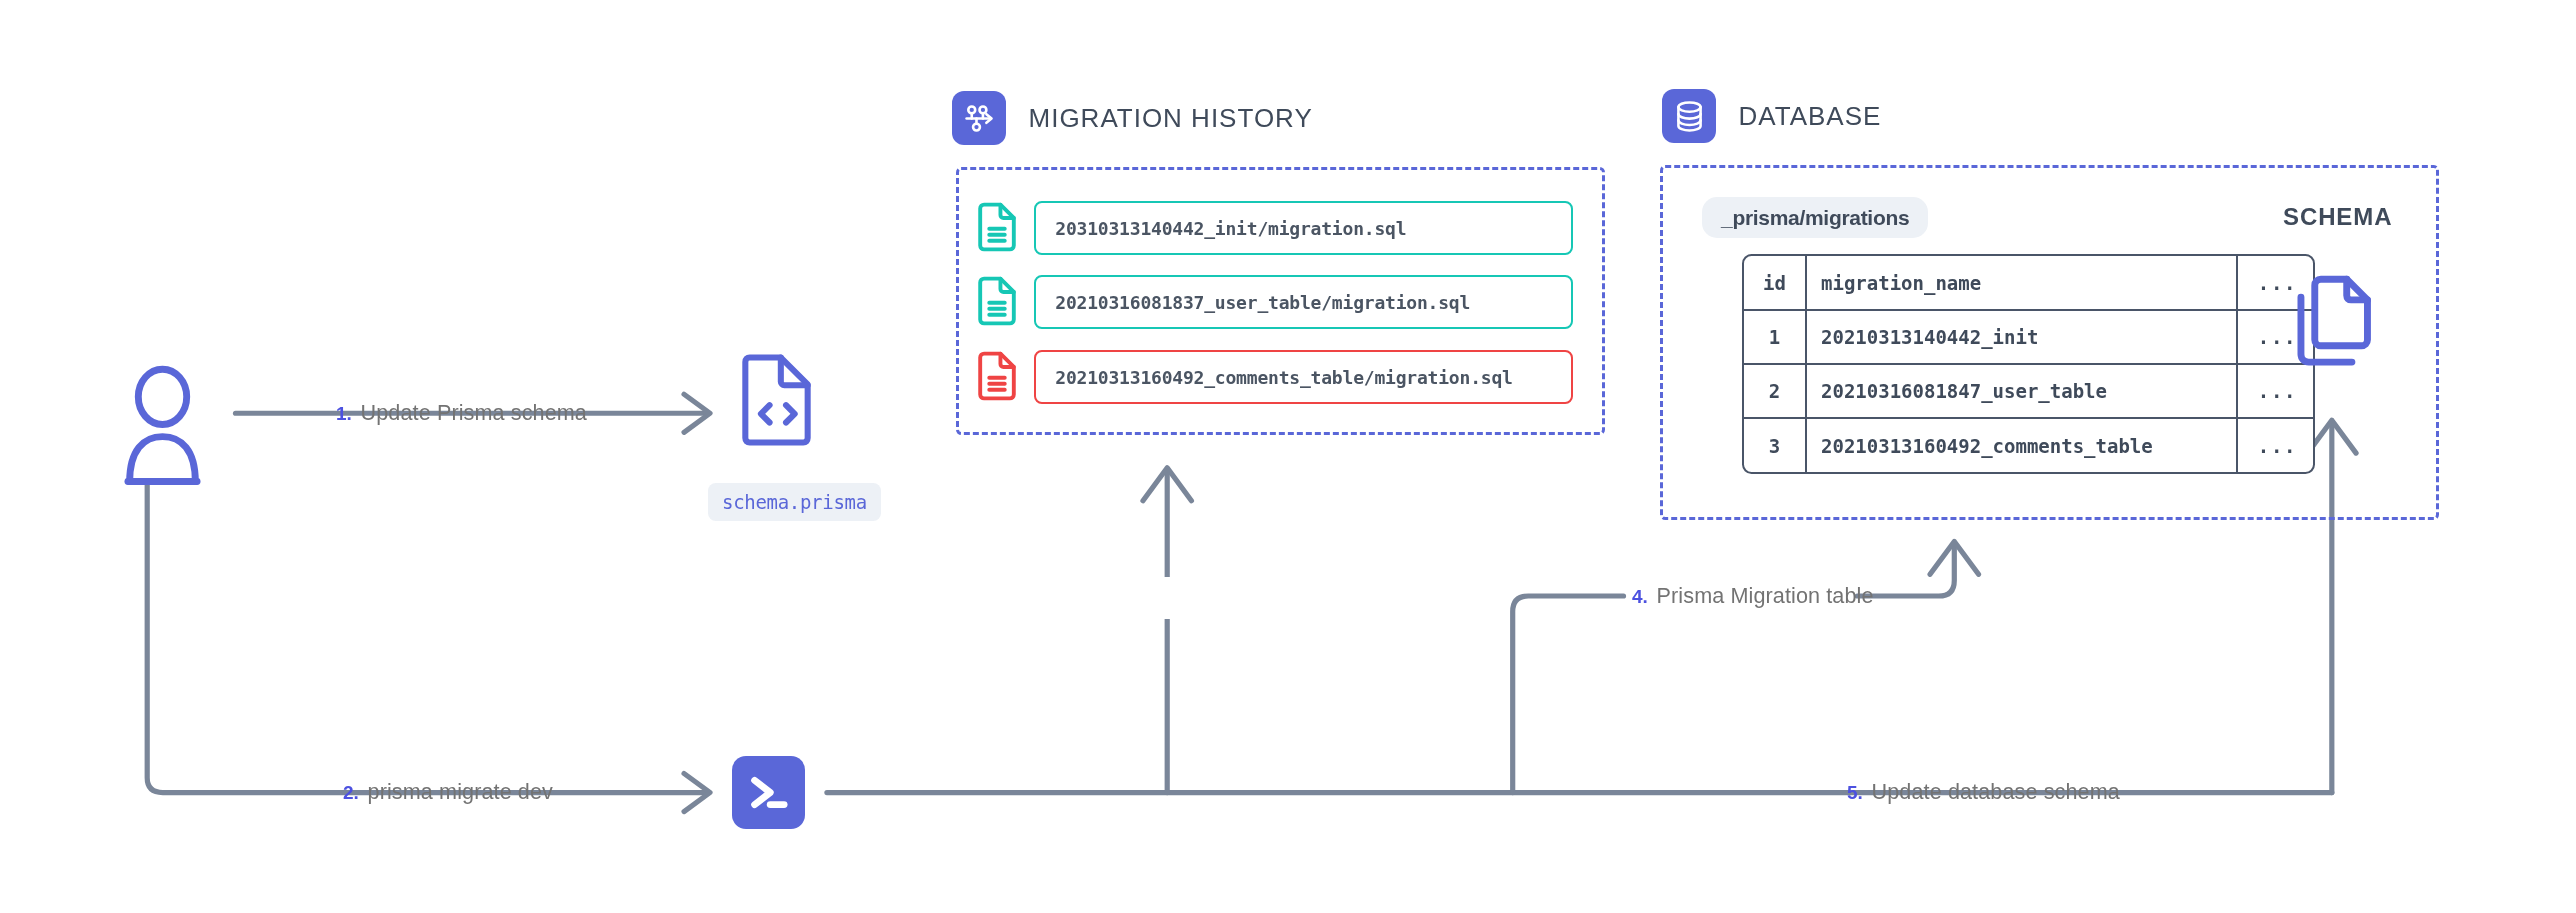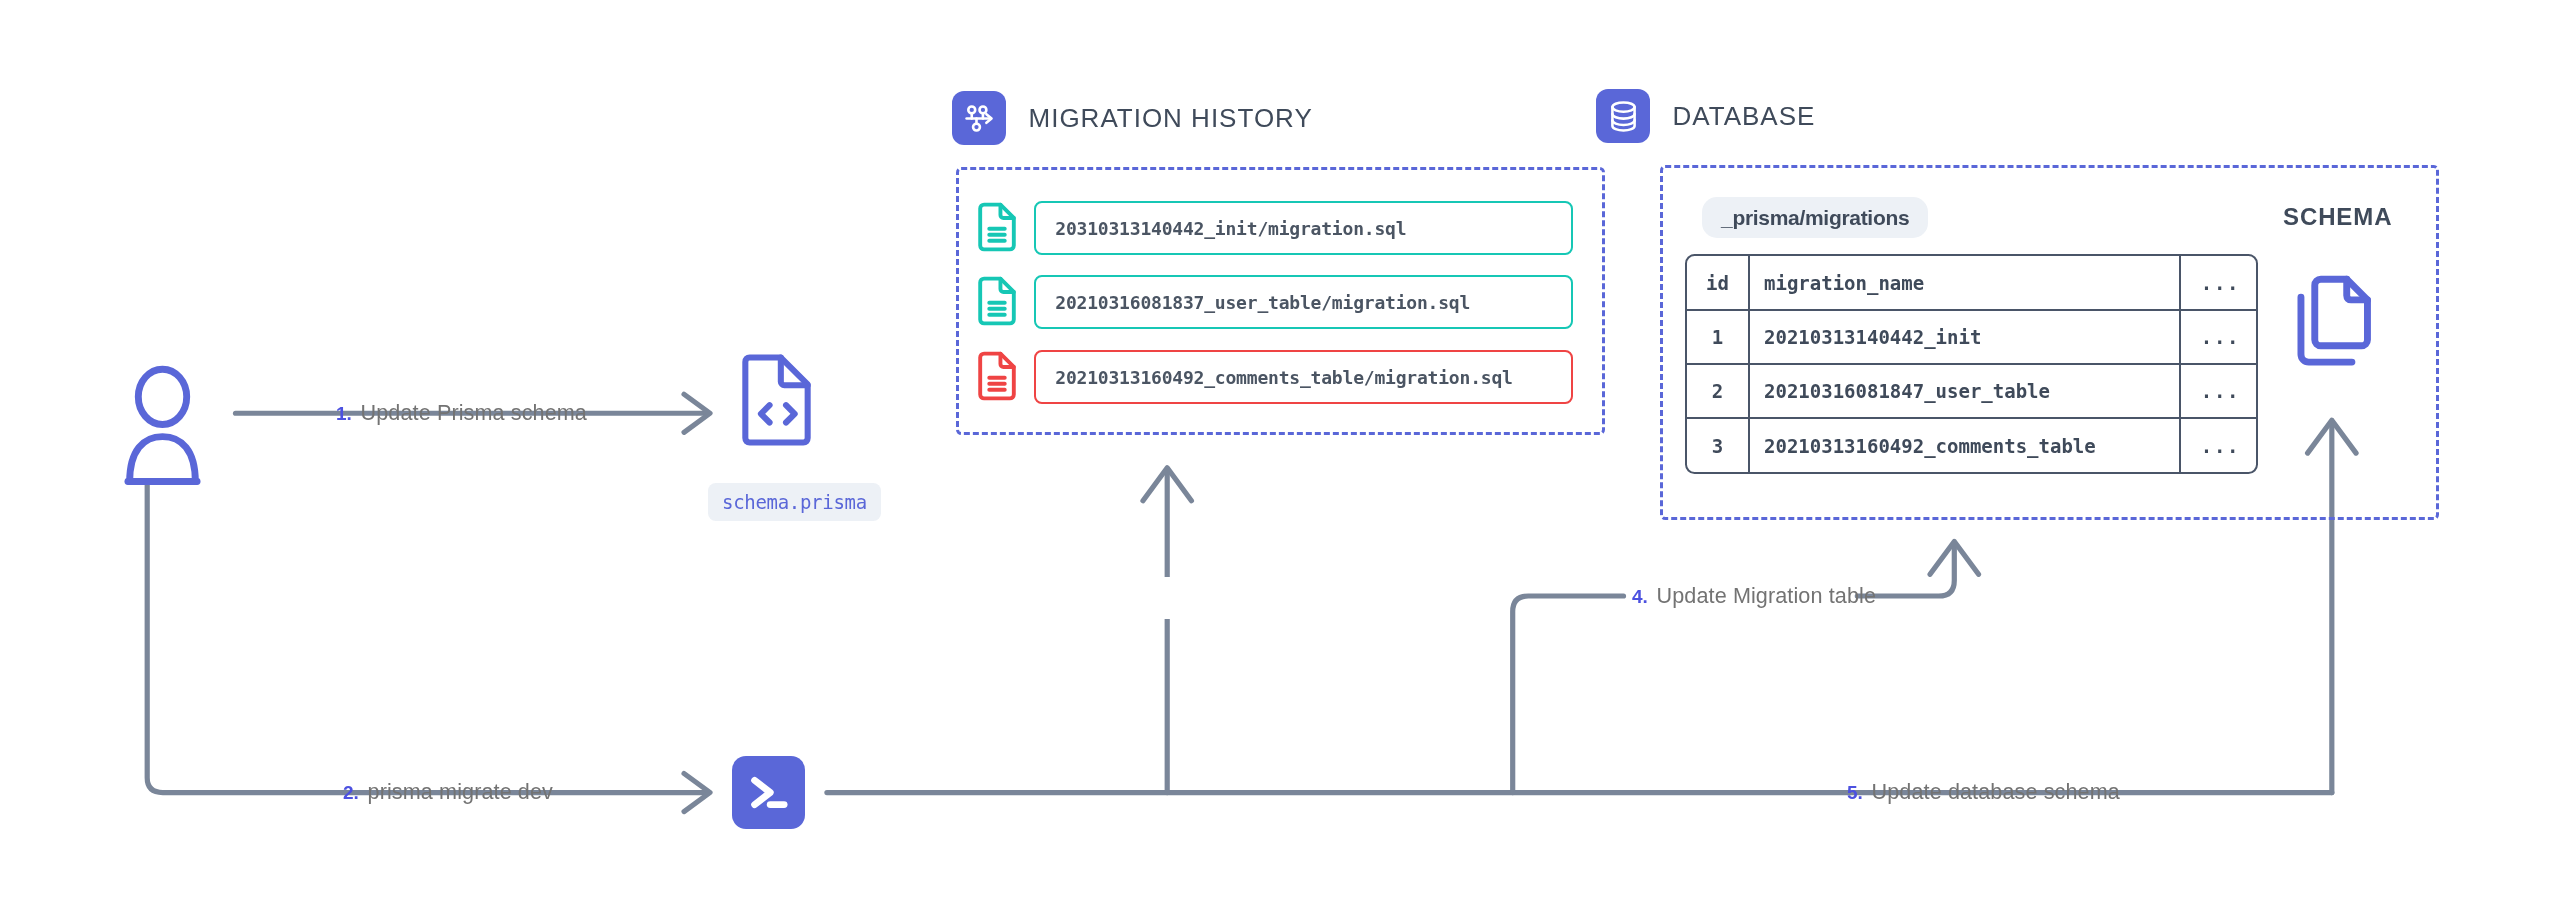--- a/index.html
+++ b/index.html
@@ -301,37 +301,37 @@
     <span class="mig-field danger">
       <span class="mig-text">20210313160492_comments_table/migration.sql</span>
     </span>
   </div>
 
   <div class="step" style="left:1011px; top:583px;">
     <span class="step-num">3.</span>
     <span class="step-text">Update Migration history</span>
   </div>
 
-  <div class="panel-head" style="left:1596px; top:89px;">
+  <div class="panel-head" style="left:1662px; top:89px;">
     <div class="head-badge">
       <svg width="29" height="33" viewBox="0 0 34 38" fill="none" stroke="#ffffff" stroke-width="3" stroke-linecap="round" stroke-linejoin="round">
         <ellipse cx="17" cy="8" rx="13" ry="5.5"></ellipse>
         <path d="M 4 8 L 4 30 C 4 33 10 35.5 17 35.5 C 24 35.5 30 33 30 30 L 30 8"></path>
         <path d="M 4 16 C 4 19 10 21.5 17 21.5 C 24 21.5 30 19 30 16"></path>
         <path d="M 4 23.5 C 4 26.5 10 29 17 29 C 24 29 30 26.5 30 23.5"></path>
       </svg>
     </div>
     <div class="head-title">DATABASE</div>
   </div>
 
   <div class="dashed-box" style="left:1660px; top:165px; width:779px; height:355px;"></div>
 
   <div class="chip" style="left:1702px; top:197px;">_prisma/migrations</div>
 
-  <div class="db-table" style="left:1685px; top:254px; width:573px;">
+  <div class="db-table" style="left:1742px; top:254px; width:573px;">
     <table>
       <tbody>
           <tr>
         <th class="col-id">id</th>
         <th class="col-name">migration_name</th>
         <th class="col-dots">...</th>
       </tr>
       <tr>
         <td class="col-id">1</td>
         <td class="col-name v-teal">20210313140442_init</td>
@@ -356,21 +356,21 @@
   <div class="abs" style="left:2293px; top:274px;">
     <svg width="85" height="95" viewBox="0 0 98 110" fill="none" stroke="#5a67d8" stroke-width="8" stroke-linecap="round" stroke-linejoin="round">
       <path d="M 62 6 L 32 6 C 28 6 25 9 25 13 L 25 76 C 25 80 28 83 32 83 L 79 83 C 83 83 86 80 86 76 L 86 30 Z"></path>
       <path d="M 62 6 L 62 25 C 62 28 64 30 67 30 L 86 30"></path>
       <path d="M 9 27 L 9 93 C 9 98 13 102 18 102 L 68 102"></path>
     </svg>
   </div>
 
   <div class="step" style="left:1632px; top:583px;">
     <span class="step-num">4.</span>
-    <span class="step-text">Update Migration table</span>
+    <span class="step-text">Prisma Migration table</span>
   </div>
 
   <div class="step" style="left:1847px; top:779px;">
     <span class="step-num">5.</span>
     <span class="step-text">Update database schema</span>
   </div>
 
   <div class="abs" style="left:1004px; top:577px; width:364px; height:42px; background:#ffffff; z-index:-0;"></div>
 </div>
 

